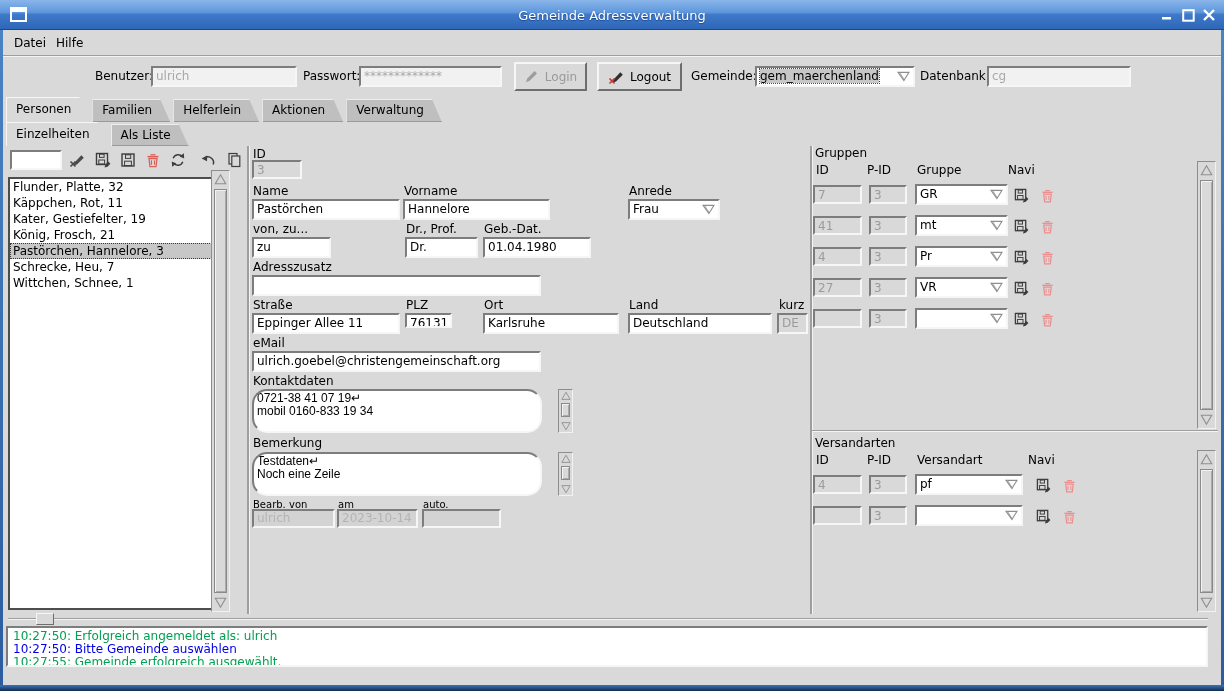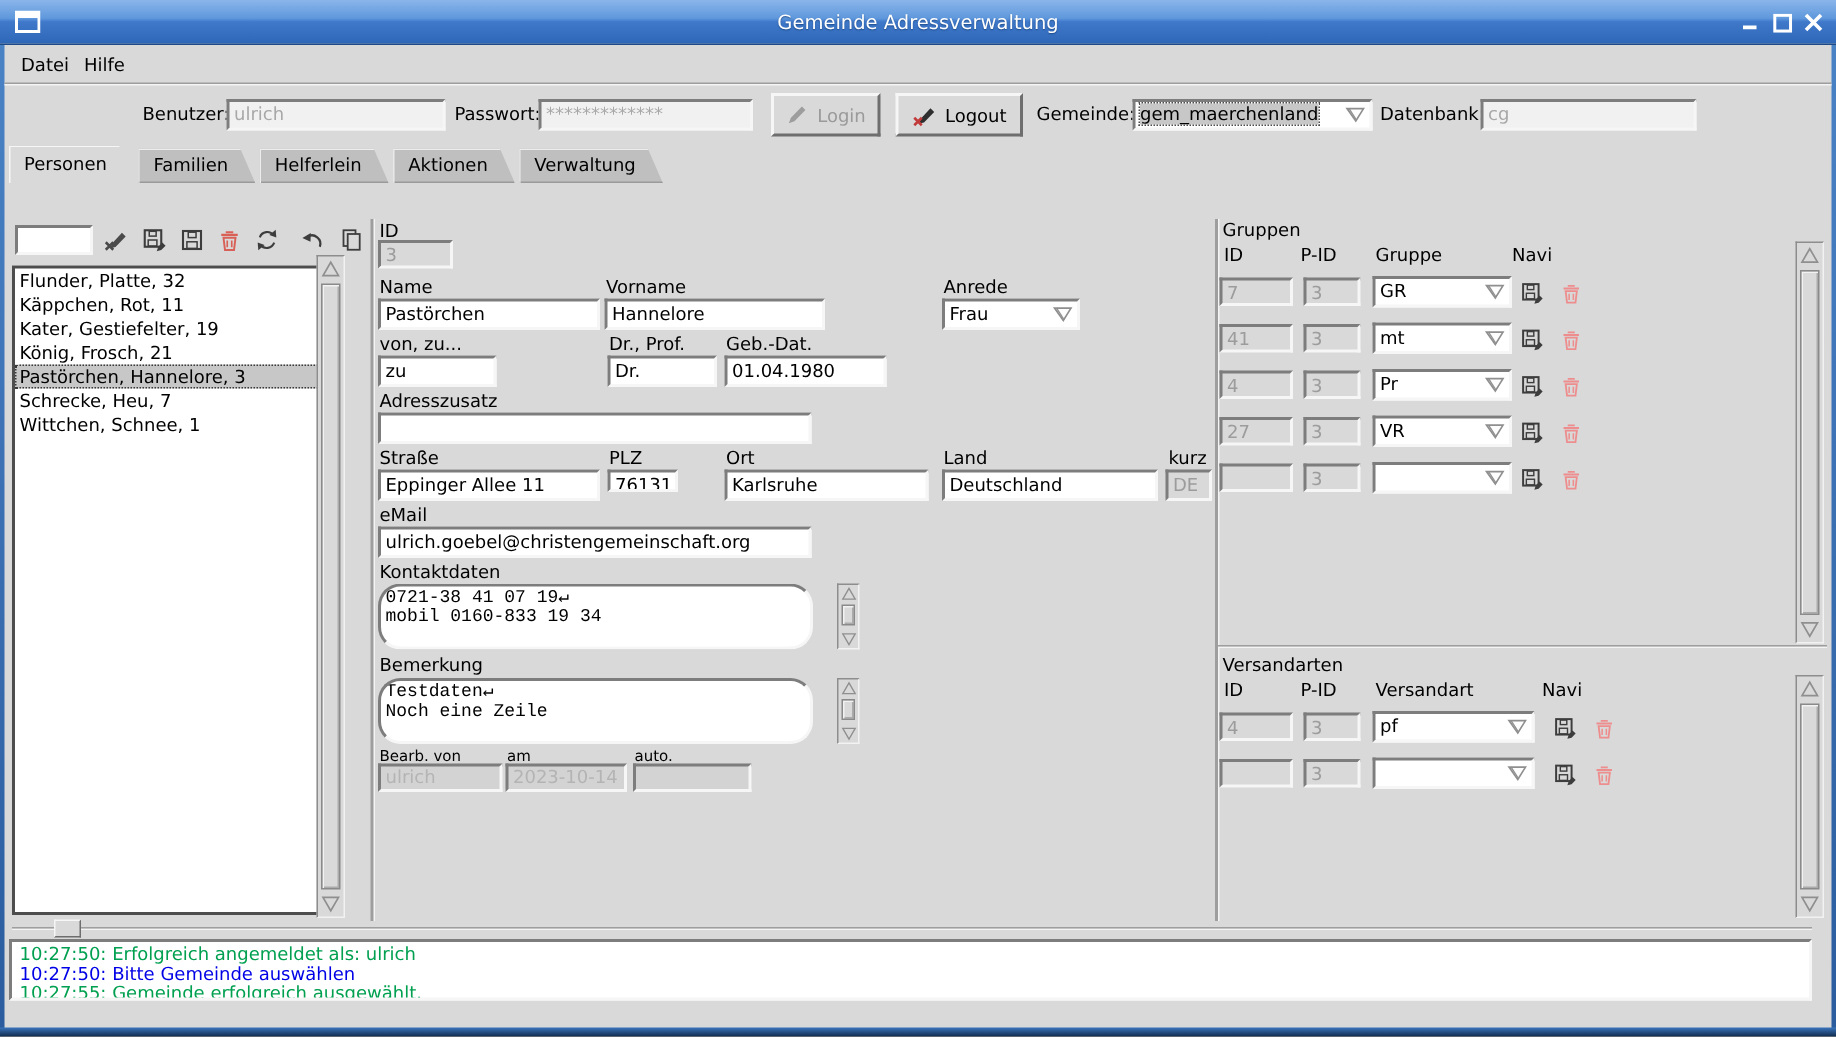--- a/index.html
+++ b/index.html
@@ -9,21 +9,21 @@
   .abs{position:absolute;}
   .lbl{position:absolute;white-space:nowrap;line-height:13px;}
   .lbl-sm{font-size:10px;}
   
   .ent{position:absolute;box-sizing:border-box;background:#fff;
     border:2px solid;border-color:#7d7d7d #f6f6f6 #f6f6f6 #7d7d7d;
     padding:1px 3px;white-space:nowrap;overflow:hidden;line-height:15px;}
   .ent.dis-light{background:#f1f1f1;color:#a8a8a8;}
   .ent.dis-gray{background:#d9d9d9;color:#9c9c9c;}
   .ent.dis-dim{background:#d3d3d3;color:#b4b4b4;line-height:13px;}
-  .mono{font-family:Liberation Mono, monospace;border-radius:15px;}
+  .mono{font-family:Liberation Sans, sans-serif;border-radius:15px;}
   
   .combo{position:absolute;box-sizing:border-box;background:#fff;
     border:2px solid;border-color:#7d7d7d #f6f6f6 #f6f6f6 #7d7d7d;
     padding:1px 13px 1px 3px;white-space:nowrap;overflow:hidden;line-height:15px;}
   .combo .ca{position:absolute;right:2px;top:3px;}
   .sel-hl{background:#c7c7c7;outline:1px dotted #4a4a4a;}
   
   .btn{position:absolute;box-sizing:border-box;background:#d9d9d9;
     border:2px solid;border-color:#f6f6f6 #6e6e6e #6e6e6e #f6f6f6;
     display:flex;align-items:center;justify-content:center;gap:6px;cursor:default;}
@@ -188,20 +188,24 @@
   <div class="ent dis-light" style="left:987px;top:66px;width:144px;height:21px">cg</div>
 
   <div class="tabrow" style="left:6px;top:97px;height:25px">
     <div class="tab active">Personen</div>
     <div class="tab">Familien</div>
     <div class="tab">Helferlein</div>
     <div class="tab">Aktionen</div>
     <div class="tab">Verwaltung</div>
   </div>
 
+  <div class="tabrow" style="left:6px;top:122px;height:24px">
+    <div class="tab active" style="height:24px">Einzelheiten</div>
+    <div class="tab" style="height:22px">Als Liste</div>
+  </div>
 
   <input class="search" type="text" style="left: 10px; top: 150px; width: 52px; height: 20px;" value="">
 
   <div class="icon-btn" style="left:68px;top:151px">
     <svg width="16" height="16" style="color:#4a4a4a;--xcol:#4a4a4a">
         <use href="#i-penx"></use>
       </svg>
   </div>
   <div class="icon-btn" style="left:94px;top:151px">
     <svg width="16" height="16" style="color:#3d3d3d">

